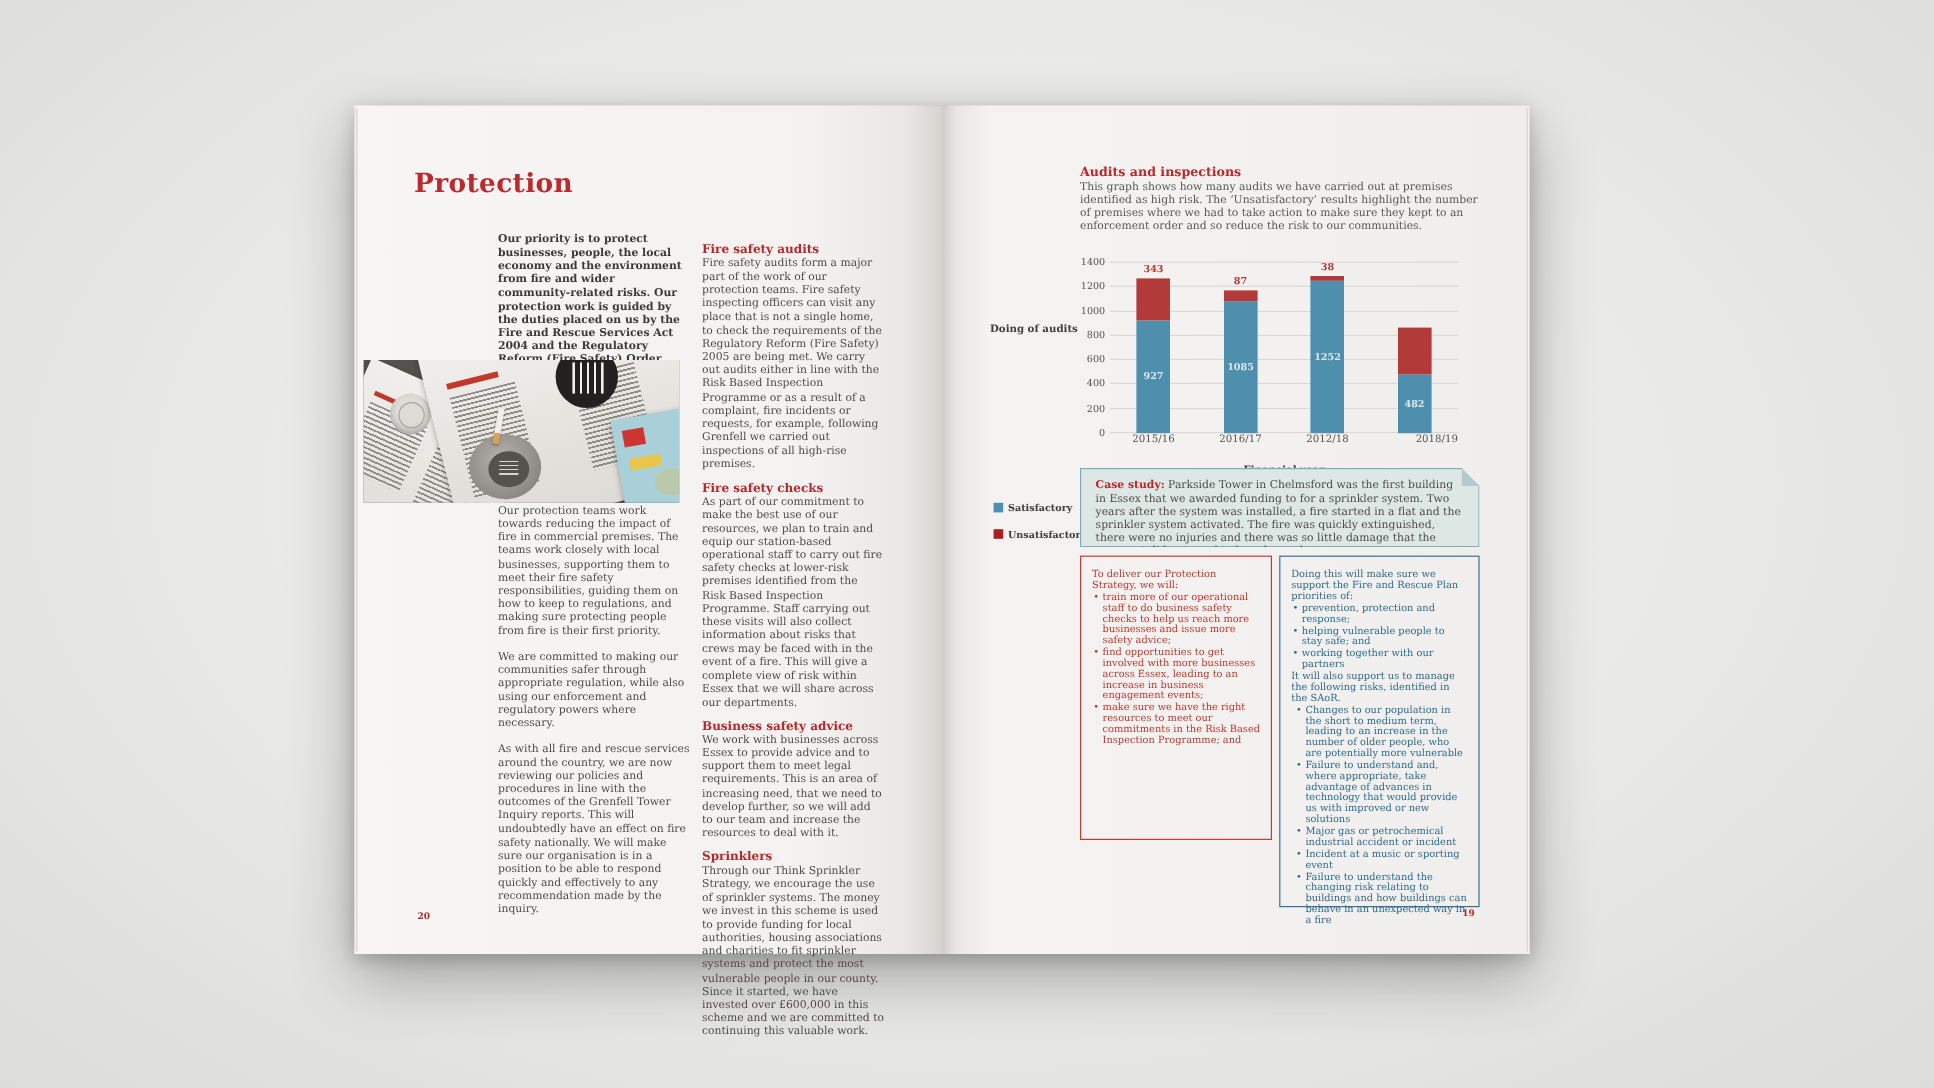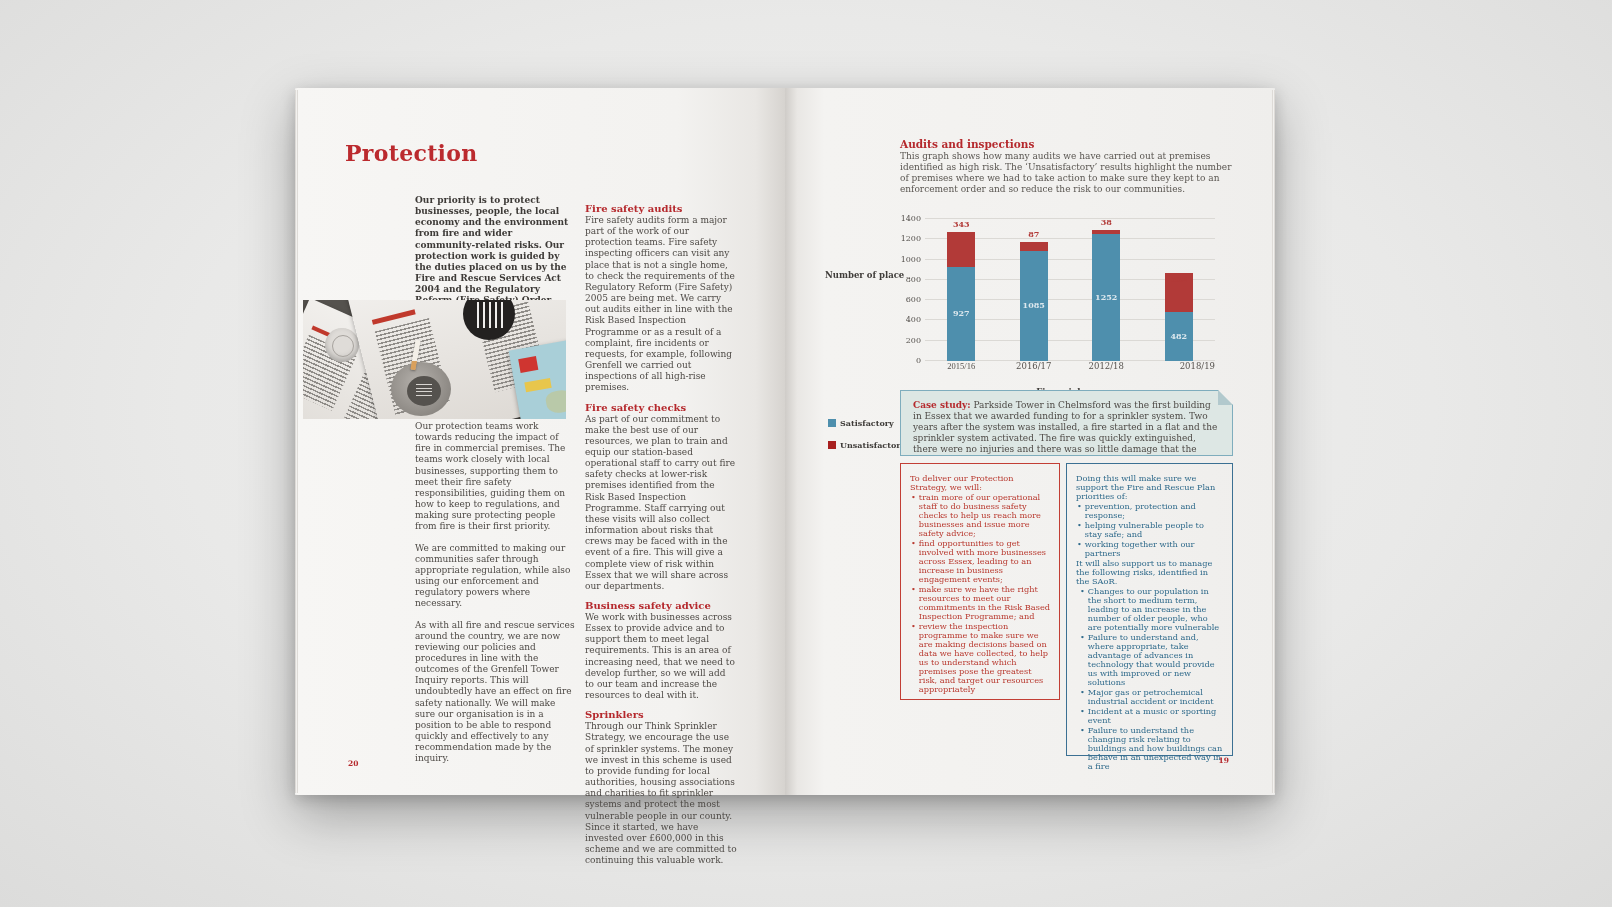--- a/index.html
+++ b/index.html
@@ -132,21 +132,21 @@
     <div class="page-num" style="left:53px;top:671px;">20</div>
   </div>
 
   <div class="page right">
     <div class="edge-stack" style="right:0;"></div>
 
     <div class="rp-heading">Audits and inspections</div>
     <div class="rp-intro">This graph shows how many audits we have carried out at premises identified as high risk. The ‘Unsatisfactory’ results highlight the number of premises where we had to take action to make sure they kept to an enforcement order and so reduce the risk to our communities.</div>
 
     <div class="chart" id="chart">
-      <div class="ylabel">Number of place</div>
+      <div class="ylabel">Doing of audits</div>
       <div class="plot" id="plot">
           <div class="gridline" style="bottom: 0px;"></div>
           <div class="gridline" style="bottom: 20.2857px;"></div>
           <div class="gridline" style="bottom: 40.5714px;"></div>
           <div class="gridline" style="bottom: 60.8571px;"></div>
           <div class="gridline" style="bottom: 81.1429px;"></div>
           <div class="gridline" style="bottom: 101.429px;"></div>
           <div class="gridline" style="bottom: 121.714px;"></div>
           <div class="gridline" style="bottom: 142px;"></div>
           <div class="bar-slot" style="left: 0px; width: 72.5px; height: 142px;">
@@ -192,21 +192,21 @@
         <span class="legend-text">Unsatisfactory</span>
       </div>
     <div class="ytick" style="top: 143px;">0</div>
         <div class="ytick" style="top: 122.714px;">200</div>
         <div class="ytick" style="top: 102.429px;">400</div>
         <div class="ytick" style="top: 82.1429px;">600</div>
         <div class="ytick" style="top: 61.8571px;">800</div>
         <div class="ytick" style="top: 41.5714px;">1000</div>
         <div class="ytick" style="top: 21.2857px;">1200</div>
         <div class="ytick" style="top: 1px;">1400</div>
-        <div class="cat-label" style="left: 100px; width: 72.5px; font-family: Liberation Serif, serif;">2015/16</div>
+        <div class="cat-label" style="left: 100px; width: 72.5px;">2015/16</div>
         <div class="cat-label" style="left: 172.5px; width: 72.5px;">2016/17</div>
         <div class="cat-label" style="left: 245px; width: 72.5px;">2012/18</div>
         <div class="cat-label" style="left: 317.5px; width: 72.5px; text-align: right;">2018/19</div>
       </div>
 
     <div class="case-box">
       <span class="red" style="font-weight:bold;">Case study:</span>
       <span>Parkside Tower in Chelmsford was the first building in Essex that we awarded funding to for a sprinkler system. Two years after the system was installed, a fire started in a flat and the sprinkler system activated. The fire was quickly extinguished, there were no injuries and there was so little damage that the occupant did not need to be rehoused.</span>
     </div>
     <svg class="case-fold" viewBox="0 0 15 15">
@@ -217,23 +217,20 @@
       <div>To deliver our Protection Strategy, we will:</div>
       <div class="bullet">
           <span>train more of our operational staff to do business safety checks to help us reach more businesses and issue more safety advice;</span>
         </div>
       <div class="bullet">
           <span>find opportunities to get involved with more businesses across Essex, leading to an increase in business engagement events;</span>
         </div>
       <div class="bullet">
           <span>make sure we have the right resources to meet our commitments in the Risk Based Inspection Programme; and</span>
         </div>
-      <div class="bullet">
-          <span>review the inspection programme to make sure we are making decisions based on data we have collected, to help us to understand which premises pose the greatest risk, and target our resources appropriately</span>
-        </div>
     </div>
 
     <div class="rule-box blue-box">
       <div>Doing this will make sure we support the Fire and Rescue Plan priorities of:</div>
       <div class="bullet">
           <span>prevention, protection and response;</span>
         </div>
       <div class="bullet">
           <span>helping vulnerable people to stay safe; and</span>
         </div>

